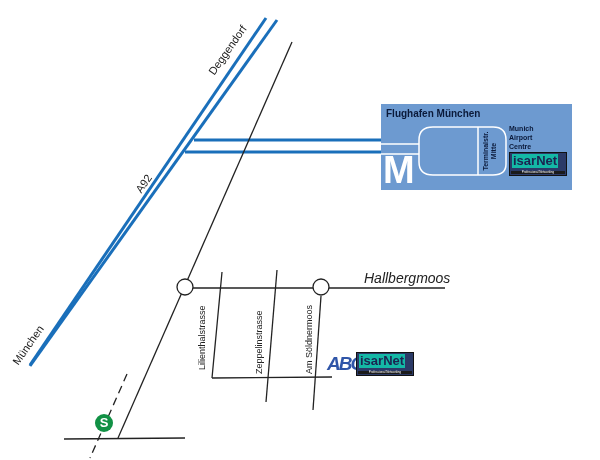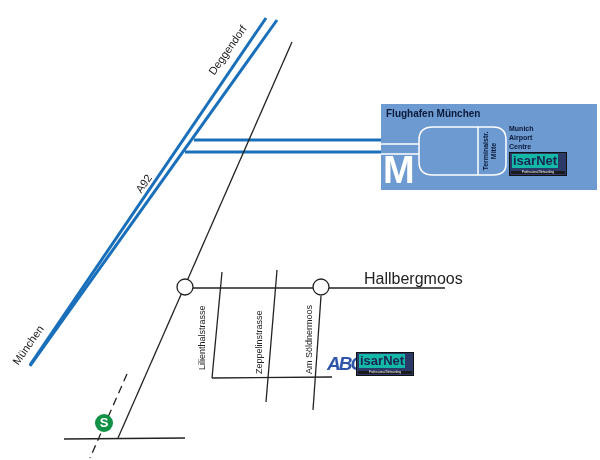--- a/index.html
+++ b/index.html
@@ -1,19 +1,19 @@
 <!DOCTYPE html>
 <html><head>
 <meta charset="utf-8">
 <style>
   html, body { margin:0; padding:0; background:#ffffff; }
   .map { position:relative; width:600px; height:460px; overflow:hidden; background:#ffffff; font-family:"Liberation Sans", sans-serif; }
   svg.lines { position:absolute; left:0; top:0; }
   .lbl { position:absolute; color:#222; font-family:"Liberation Sans", sans-serif; white-space:nowrap; }
-  .airport { position:absolute; left:381px; top:104px; width:191px; height:86px; background:#6d9ad0;padding-left:25px; }
+  .airport { position:absolute; left:381px; top:104px; width:191px; height:86px; background:#6d9ad0; }
   .airport-title { position:absolute; left:5px; top:4px; font-weight:bold; font-size:10px; color:#0b1a3a; }
   .airport-m { position:absolute; left:2px; top:50px; font-weight:bold; font-size:38px; line-height:32px; color:#ffffff; }
   .terminal-text { position:absolute; font-weight:bold; font-size:7px; color:#0b1a3a; transform:rotate(-90deg); transform-origin:left top; line-height:8px; text-align:center; width:50px; }
   .mac { position:absolute; left:128px; top:20px; font-weight:bold; font-size:7px; line-height:9px; color:#0b1a3a; }
   .isarnet { position:absolute; background:#2b3a67; border:1px solid #111; overflow:hidden; }
   .isarnet .brand { position:absolute; left:2px; top:1px; background:#14b8a6; color:#1b2350; font-weight:bold; font-family:"Liberation Sans", sans-serif; }
   .isarnet .tag { position:absolute; left:1px; right:1px; bottom:1px; background:#1b1b1b; color:#fff; font-size:3px; line-height:3px; text-align:center; }
   .sbahn { position:absolute; left:95px; top:414px; width:18px; height:18px; border-radius:50%; background:#119145; color:#fff; font-weight:bold; font-size:13px; line-height:18px; text-align:center; }
   .abc { position:absolute; left:327px; top:353px; font-weight:bold; font-style:italic; font-size:19px; color:#2f55a8; letter-spacing:-2px;text-align:center; }
 </style>
@@ -45,21 +45,21 @@
     <line x1="127" y1="374" x2="90" y2="458" stroke="#222" stroke-width="1.3" stroke-dasharray="8,5"></line>
 
     <circle cx="185" cy="287" r="8" fill="#fff" stroke="#222" stroke-width="1.3"></circle>
     <circle cx="321" cy="287" r="8" fill="#fff" stroke="#222" stroke-width="1.3"></circle>
   </svg>
 
   <div class="lbl" style="left:206px; top:28px; font-size:11px; transform:rotate(-55deg); transform-origin:left top; top:70px;">Deggendorf</div>
   <div class="lbl" style="left:133px; top:188px; font-size:11px; transform:rotate(-55deg); transform-origin:left top;">A92</div>
   <div class="lbl" style="left:10px; top:360px; font-size:11px; transform:rotate(-55deg); transform-origin:left top;">München</div>
 
-  <div class="lbl" style="left:364px; top:270px; font-size:16px;">Hallbergmoos</div>
+  <div class="lbl" style="left:364px; top:270px; font-size:14px;font-style:italic;">Hallbergmoos</div>
 
   <div class="lbl" style="left:197px; top:370px; font-size:9px; transform:rotate(-90deg); transform-origin:left top;">Lilienthalstrasse</div>
   <div class="lbl" style="left:254px; top:374px; font-size:9px; transform:rotate(-90deg); transform-origin:left top;">Zeppelinstrasse</div>
   <div class="lbl" style="left:304px; top:374px; font-size:9px; transform:rotate(-90deg); transform-origin:left top;">Am Söldnermoos</div>
 
   <div class="abc">ABC</div>
   <div class="isarnet" style="left:356px; top:352px; width:56px; height:22px;">
     <span class="brand" style="font-size:13px; line-height:14px; padding:0 1px;">isarNet</span>
     <span class="tag">Professional Networking</span>
   </div>

